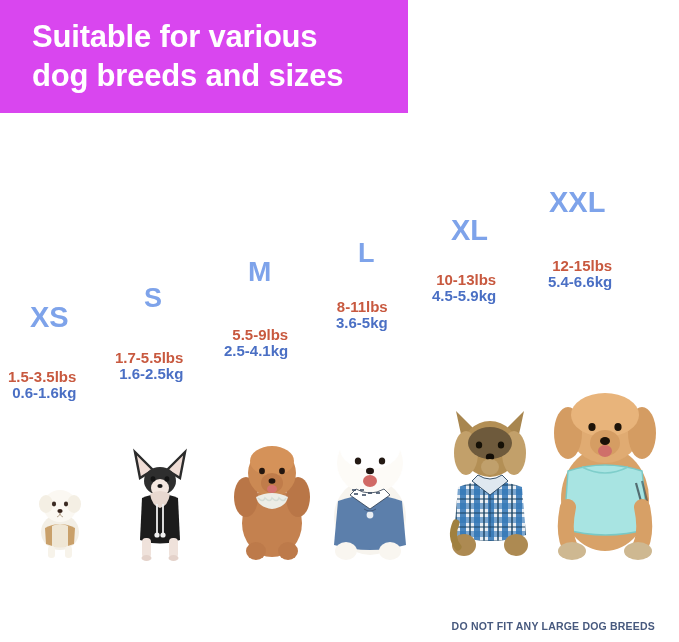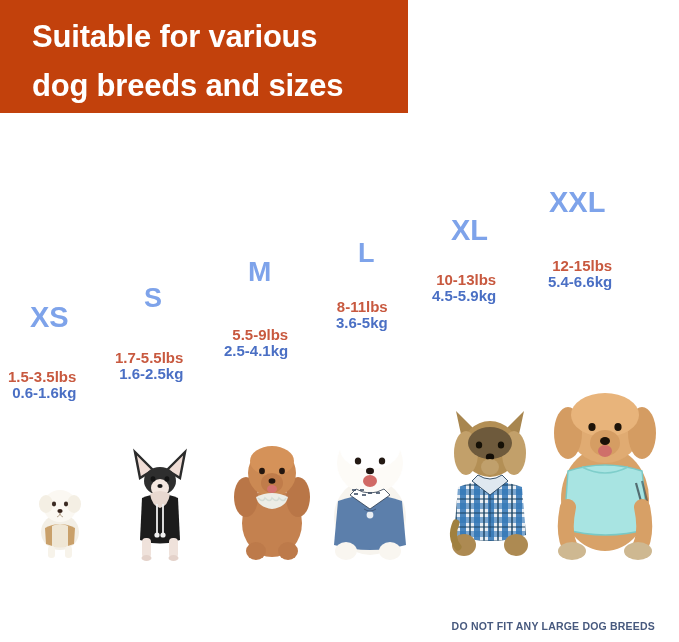--- a/index.html
+++ b/index.html
@@ -9,33 +9,33 @@
     font-family:"Liberation Sans", sans-serif;
     overflow:hidden;
     position:relative;
   }
   #page{position:relative;width:679px;height:642px;}
 
   
   .banner{
     position:absolute;left:0;top:0;
     width:408px;height:113px;
-    background:#c2410c;
+    background:#d946ef;
   }
   .banner-line{
     position:absolute;left:32px;
     color:#ffffff;
     font-weight:bold;
     font-size:31px;
     letter-spacing:-0.2px;
     white-space:nowrap;
     line-height:1;
   }
   .banner-line.l1{top:21px;}
-  .banner-line.l2{top:70px;}
+  .banner-line.l2{top:60px;}
 
   
   .col{position:absolute;}
   .size-label{
     position:absolute;
     color:#7ea3ea;
     font-weight:bold;
     line-height:1;
     white-space:nowrap;
   }

